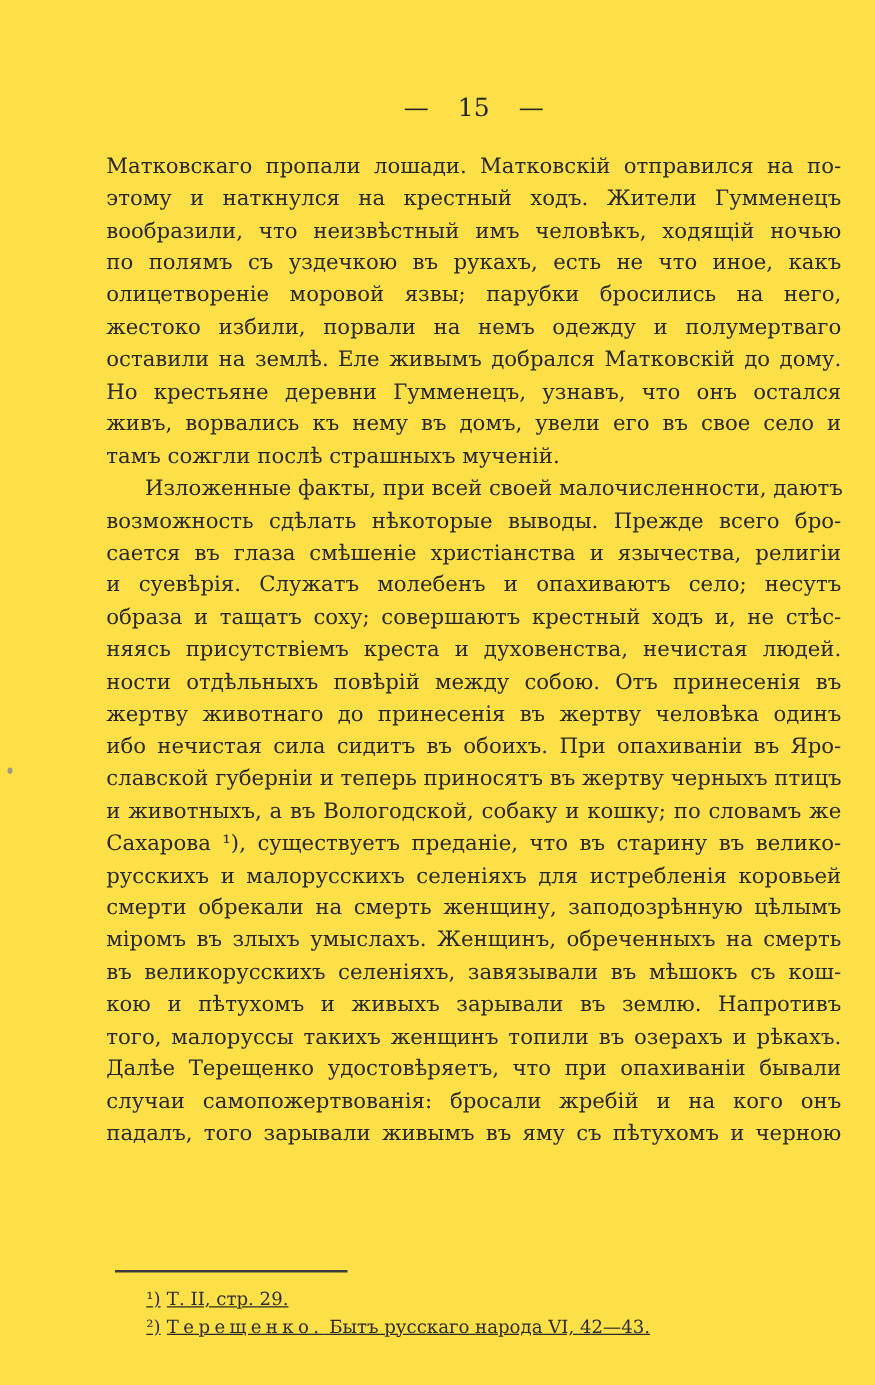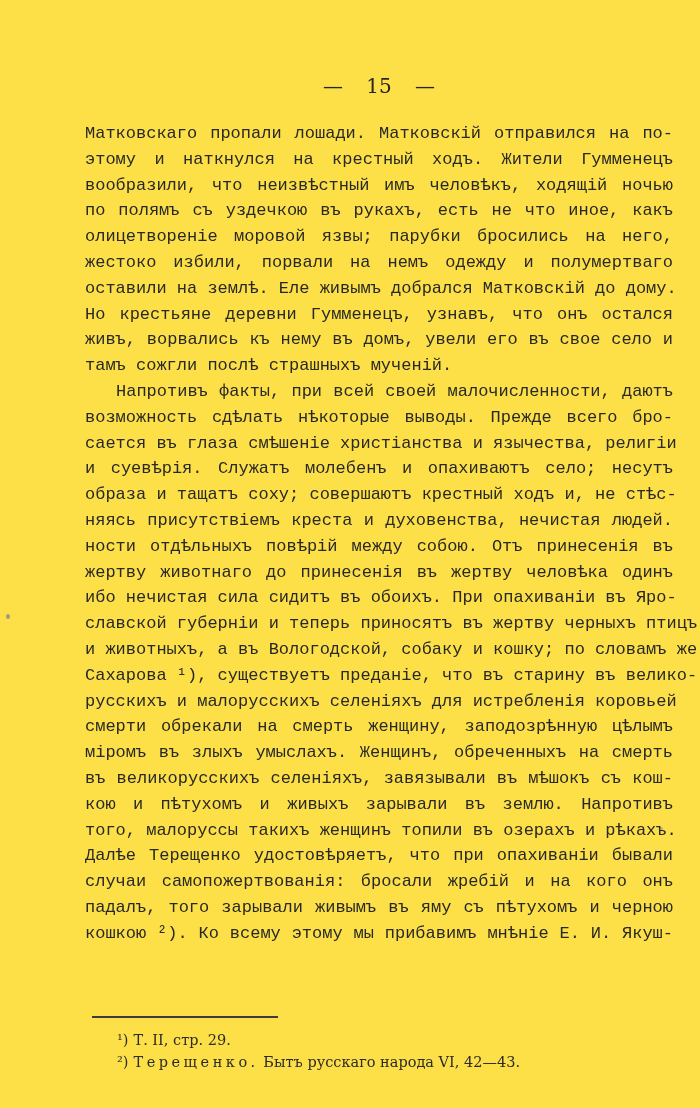--- a/index.html
+++ b/index.html
@@ -28,39 +28,39 @@
     width: 588px;
     font-size: 17px;
     color: #282826;
   }
   .line {
     height: 25.8px;
     line-height: 25.8px;
     text-align: justify;
     text-align-last: justify;
     white-space: nowrap;
-    font-family: Liberation Mono, monospace;
   }
   .line.para-end { text-align-last: left; white-space: normal; }
   .line.indent { text-indent: 31px; }
   .footnote-rule {
     position: absolute;
     left: 92px;
     top: 1016px;
     width: 186px;
     height: 0;
     border-top: 2px solid #3c3c3a;
   }
   .footnotes {
     position: absolute;
     left: 117px;
     top: 1030px;
     width: 470px;
     font-size: 14.5px;
     color: #2b2b29;
+    text-decoration: underline;
   }
   .footnote { line-height: 21.5px; height: 21.5px; white-space: nowrap; }
   .fn-marker { margin-right: 5px; }
   .fn-author { letter-spacing: 3.5px; }
   .speck {
     position: absolute;
     background: #8a8a86;
     border-radius: 50%;
   }
   .speck-left { left: 6px; top: 614px; width: 4px; height: 5px; opacity: .8; }
@@ -76,42 +76,41 @@
       <div class="line">Матковскаго пропали лошади. Матковскій отправился на по-</div>
       <div class="line">этому и наткнулся на крестный ходъ. Жители Гумменецъ</div>
       <div class="line">вообразили, что неизвѣстный имъ человѣкъ, ходящій ночью</div>
       <div class="line">по полямъ съ уздечкою въ рукахъ, есть не что иное, какъ</div>
       <div class="line">олицетвореніе моровой язвы; парубки бросились на него,</div>
       <div class="line">жестоко избили, порвали на немъ одежду и полумертваго</div>
       <div class="line">оставили на землѣ. Еле живымъ добрался Матковскій до дому.</div>
       <div class="line">Но крестьяне деревни Гумменецъ, узнавъ, что онъ остался</div>
       <div class="line">живъ, ворвались къ нему въ домъ, увели его въ свое село и</div>
       <div class="line para-end">тамъ сожгли послѣ страшныхъ мученій.</div>
-      <div class="line indent">Напротивъ факты, при всей своей малочисленности, даютъ</div>
+      <div class="line indent">Изложенные факты, при всей своей малочисленности, даютъ</div>
       <div class="line">возможность сдѣлать нѣкоторые выводы. Прежде всего бро-</div>
       <div class="line">сается въ глаза смѣшеніе христіанства и язычества, религіи</div>
       <div class="line">и суевѣрія. Служатъ молебенъ и опахиваютъ село; несутъ</div>
       <div class="line">образа и тащатъ соху; совершаютъ крестный ходъ и, не стѣс-</div>
       <div class="line">няясь присутствіемъ креста и духовенства, нечистая людей.</div>
       <div class="line">ности отдѣльныхъ повѣрій между собою. Отъ принесенія въ</div>
       <div class="line">жертву животнаго до принесенія въ жертву человѣка одинъ</div>
       <div class="line">ибо нечистая сила сидитъ въ обоихъ. При опахиваніи въ Яро-</div>
       <div class="line">славской губерніи и теперь приносятъ въ жертву черныхъ птицъ</div>
       <div class="line">и животныхъ, а въ Вологодской, собаку и кошку; по словамъ же</div>
       <div class="line">Сахарова ¹), существуетъ преданіе, что въ старину въ велико-</div>
       <div class="line">русскихъ и малорусскихъ селеніяхъ для истребленія коровьей</div>
       <div class="line">смерти обрекали на смерть женщину, заподозрѣнную цѣлымъ</div>
       <div class="line">міромъ въ злыхъ умыслахъ. Женщинъ, обреченныхъ на смерть</div>
       <div class="line">въ великорусскихъ селеніяхъ, завязывали въ мѣшокъ съ кош-</div>
       <div class="line">кою и пѣтухомъ и живыхъ зарывали въ землю. Напротивъ</div>
       <div class="line">того, малоруссы такихъ женщинъ топили въ озерахъ и рѣкахъ.</div>
       <div class="line">Далѣе Терещенко удостовѣряетъ, что при опахиваніи бывали</div>
       <div class="line">случаи самопожертвованія: бросали жребій и на кого онъ</div>
       <div class="line">падалъ, того зарывали живымъ въ яму съ пѣтухомъ и черною</div>
-      <div class="line">кошкою ²). Ко всему этому мы прибавимъ мнѣніе Е. И. Якуш-</div>
     </div>
 
   <div class="footnote-rule"></div>
 
   <div class="footnotes" id="footnotes">
       <div class="footnote"><span class="fn-marker">¹)</span><span>Т. II, стр. 29.</span></div>
       <div class="footnote"><span class="fn-marker">²)</span><span class="fn-author">Терещенко.</span> <span>Бытъ русскаго народа VI, 42—43.</span></div>
     </div>
 
   <div class="speck speck-left"></div>

